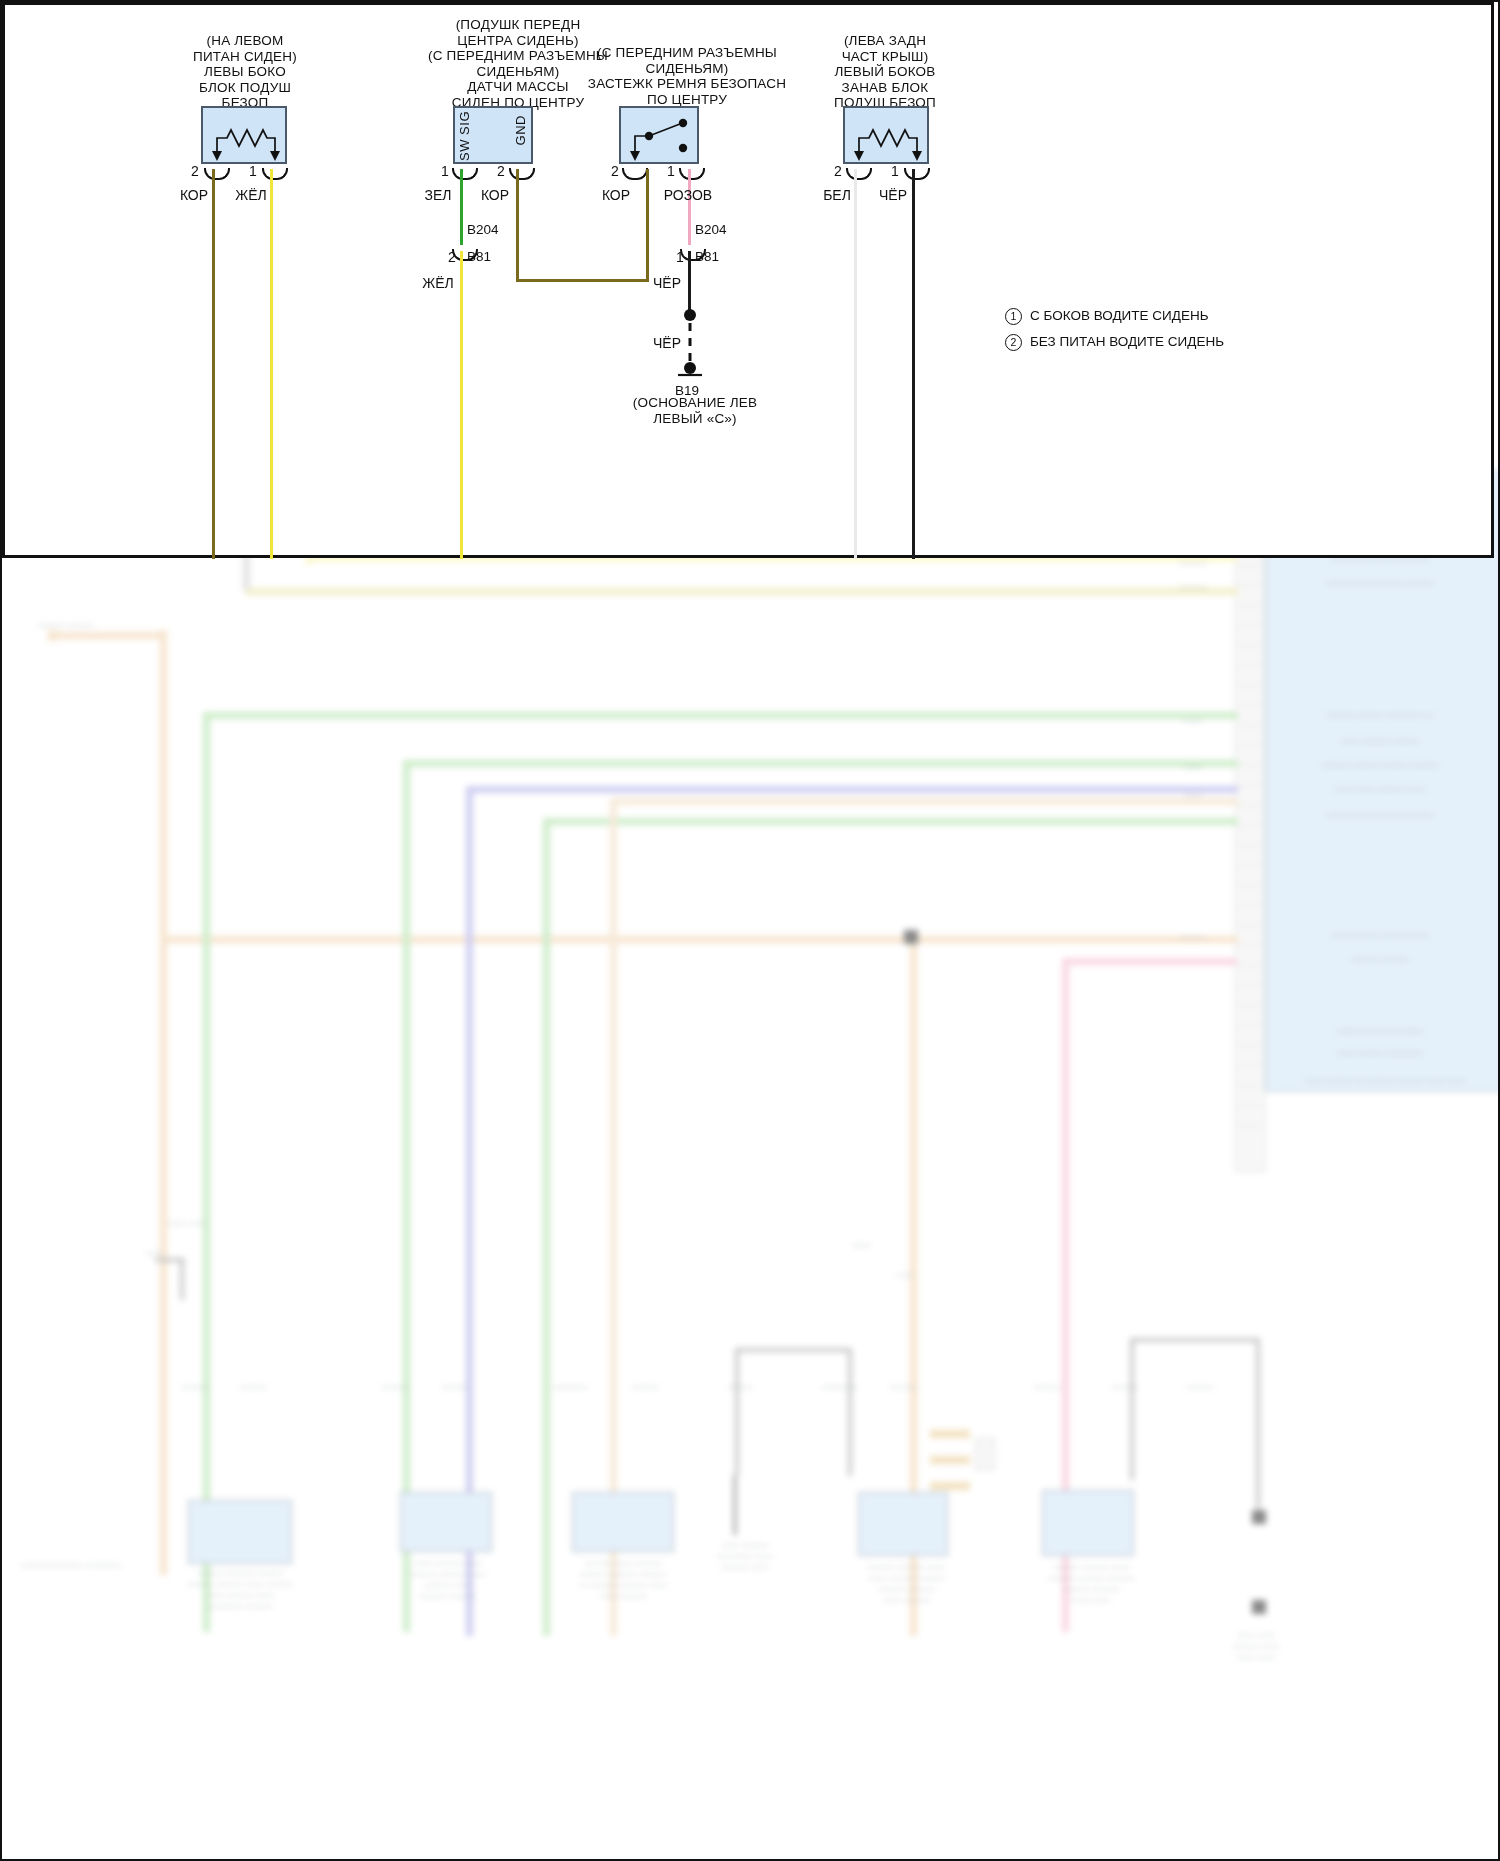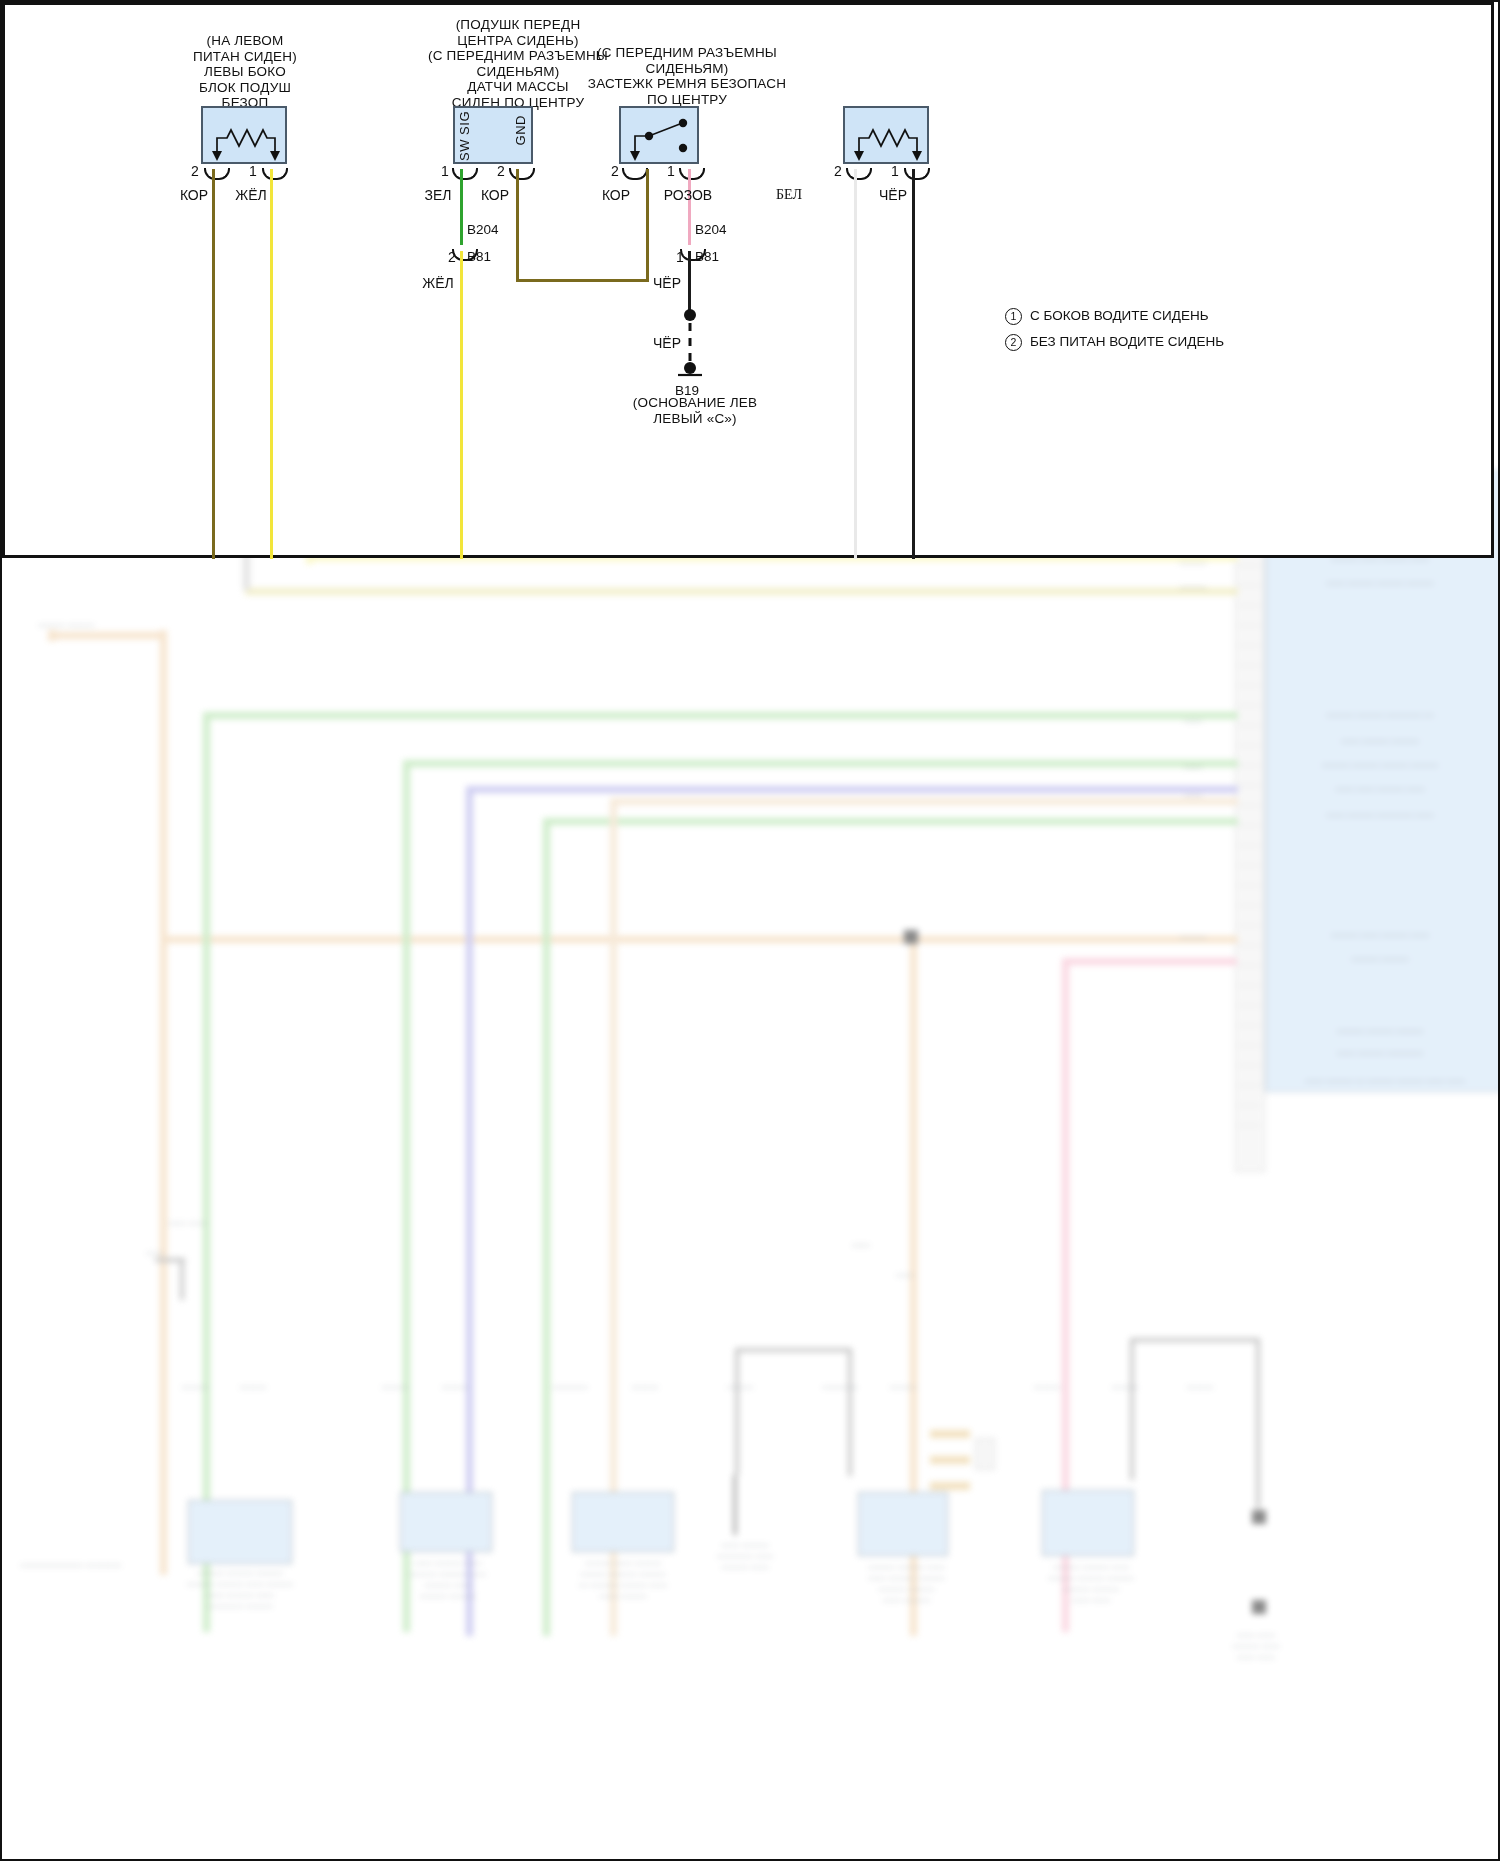--- a/index.html
+++ b/index.html
@@ -314,20 +314,25 @@
       <line x1="25" y1="33" x2="25" y2="41" stroke="#111" stroke-width="3"></line>
       <line x1="25" y1="48" x2="25" y2="56" stroke="#111" stroke-width="3"></line>
       <circle cx="25" cy="63" r="6" fill="#111"></circle>
       <line x1="13" y1="70" x2="37" y2="70" stroke="#111" stroke-width="2.2"></line>
     </svg>
     <div class="wlab" style="left:640px;top:330px;width:44px;">ЧЁР</div>
     <div class="splice" style="left:670px;top:378px;">B19</div>
     <div class="cap" style="left:605px;top:390px;width:170px;">(ОСНОВАНИЕ ЛЕВ
 ЛЕВЫЙ «С»)</div>
 
+    <div class="cap" style="left:790px;top:28px;width:180px;">(ЛЕВА ЗАДН
+ЧАСТ КРЫШ)
+ЛЕВЫЙ БОКОВ
+ЗАНАВ БЛОК
+ПОДУШ БЕЗОП</div>
 
     <div class="box" style="left:838px;top:101px;width:86px;height:58px;">
       <svg width="86" height="58" viewBox="0 0 86 58" style="position:absolute;left:0;top:0;">
         <g stroke="#111" stroke-width="1.7" fill="none">
           <path d="M14 47 L14 30 L24 30 L28 22 L36 38 L44 22 L52 38 L60 22 L64 30 L72 30 L72 47"></path>
         </g>
         <polygon points="14,53 9,43 19,43" fill="#111"></polygon>
         <polygon points="72,53 67,43 77,43" fill="#111"></polygon>
       </svg>
     </div>
@@ -335,21 +340,21 @@
         <div class="cv"></div>
       </div>
     <div class="conn" style="left:899px;top:157px;">
         <div class="cv"></div>
       </div>
     <div class="pin" style="left:829px;top:158px;">2</div>
     <div class="pin" style="left:886px;top:158px;">1</div>
 
     <div class="wire" style="left:849px;top:164px;width:3px;height:390px;background:#e9e9e9;"></div>
     <div class="wire" style="left:907px;top:164px;width:3px;height:390px;background:#1b1b1b;"></div>
-    <div class="wlab" style="left:762px;top:182px;width:44px;font-family:Liberation Serif, serif;">БЕЛ</div>
+    <div class="wlab" style="left:810px;top:182px;width:44px;">БЕЛ</div>
     <div class="wlab" style="left:866px;top:182px;width:44px;">ЧЁР</div>
 
     <div id="legend" style="left:1000px;top:300px;">
       <div class="lg-row">
         <span class="circnum">1</span>
         <span>С БОКОВ ВОДИТЕ СИДЕНЬ</span>
       </div>
       <div class="lg-row">
         <span class="circnum">2</span>
         <span>БЕЗ ПИТАН ВОДИТЕ СИДЕНЬ</span>

